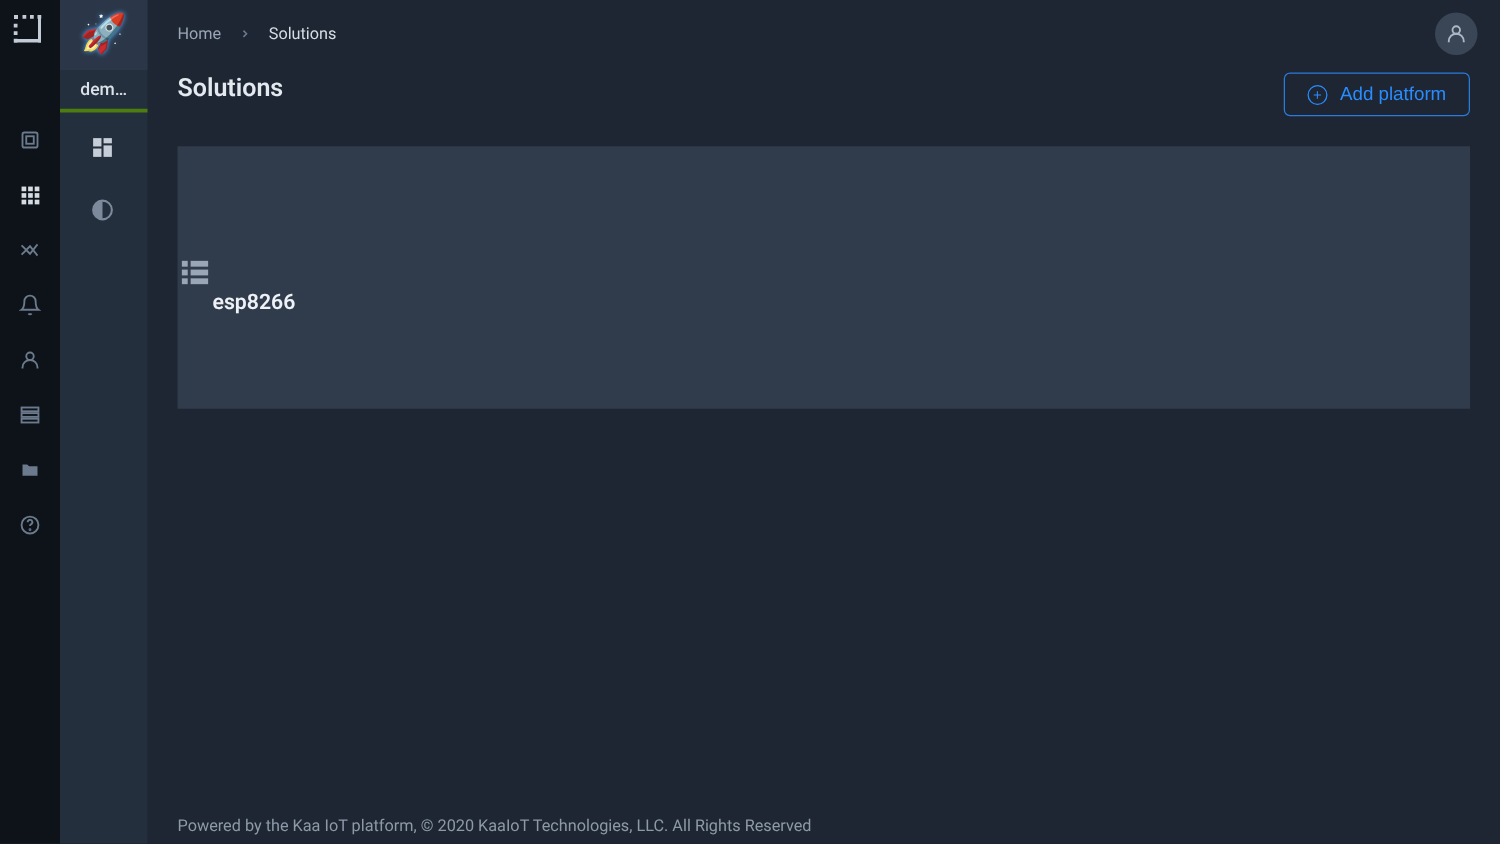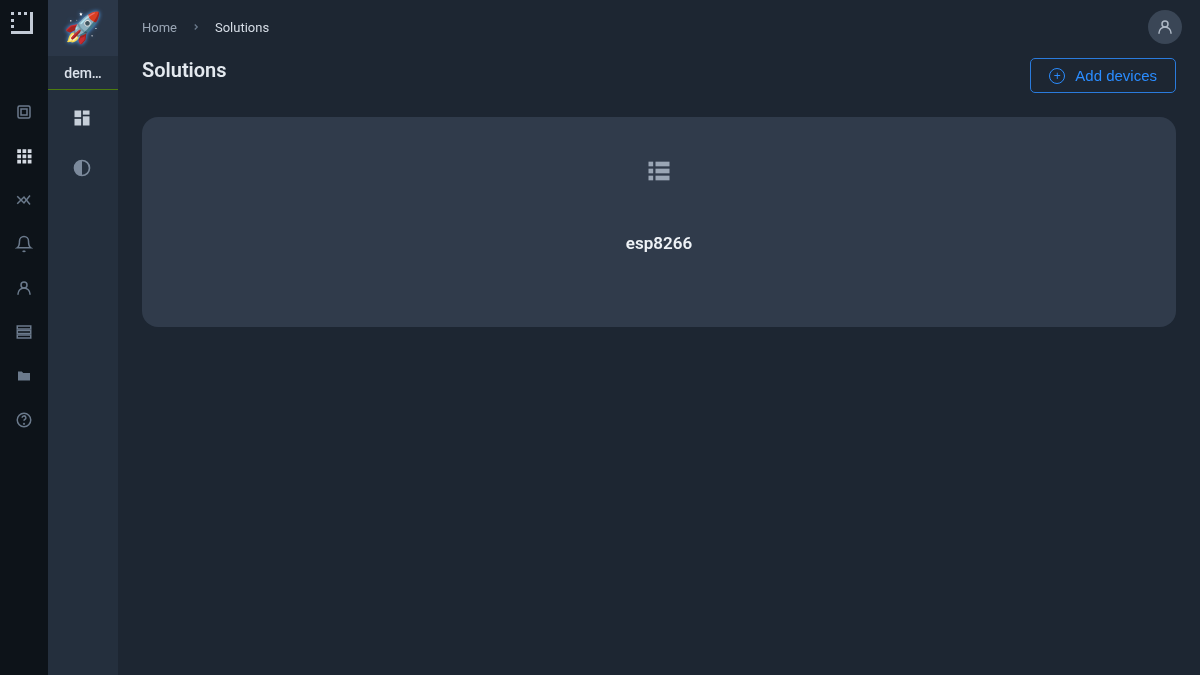--- a/index.html
+++ b/index.html
@@ -68,21 +68,21 @@
     }
     .tenant-label {
       width: 100%;
       height: 34px;
       display: flex;
       align-items: center;
       justify-content: center;
       color: #dbe2eb;
       font-size: 14px;
       font-weight: 500;
-      border-bottom: 1px solid #4d7c0f;
+      border-bottom: 3px solid #4d7c0f;
     }
     .sub-items {
       width: 100%;
       display: flex;
       flex-direction: column;
       align-items: center;
       padding-top: 18px;
       gap: 28px;
     }
     .sub-icon {
@@ -172,23 +172,22 @@
     }
     .cards {
       display: flex;
       gap: 16px;
       padding: 0 24px;
     }
     .card {
       flex: 1;
       height: 210px;
       background: #303b4b;
-      border-radius: 16px;
-      display: flex;
-      flex-direction: column;
+      border-radius: 0;
+      display: flex;
       align-items: center;
       justify-content: flex-start;
       padding-top: 40px;
       cursor: pointer;
     }
     .card-icon {
       color: #9aa6b5;
       margin-bottom: 48px;
     }
     .card-title {
@@ -314,33 +313,36 @@
         </svg>
     </div>
   </div>
 
   <div class="header-row">
     <div>
       <h1 class="page-title">Solutions</h1>
     </div>
     <button class="add-btn">
       <span class="plus">+</span>
-      <span>Add devices</span>
+      <span>Add platform</span>
     </button>
   </div>
 
   <div class="cards">
     <div class="card">
       <div class="card-icon">
         <svg width="28" height="28" viewBox="0 0 24 24" fill="currentColor">
             <rect x="3" y="4" width="4" height="4"></rect>
             <rect x="9" y="4" width="12" height="4"></rect>
             <rect x="3" y="10" width="4" height="4"></rect>
             <rect x="9" y="10" width="12" height="4"></rect>
             <rect x="3" y="16" width="4" height="4"></rect>
             <rect x="9" y="16" width="12" height="4"></rect>
           </svg>
       </div>
       <div class="card-title">esp8266</div>
     </div>
   </div>
 
+  <footer class="footer">
+    <span>Powered by the Kaa IoT platform, © 2020 KaaIoT Technologies, LLC. All Rights Reserved</span>
+  </footer>
 </main>
 
 </body></html>

